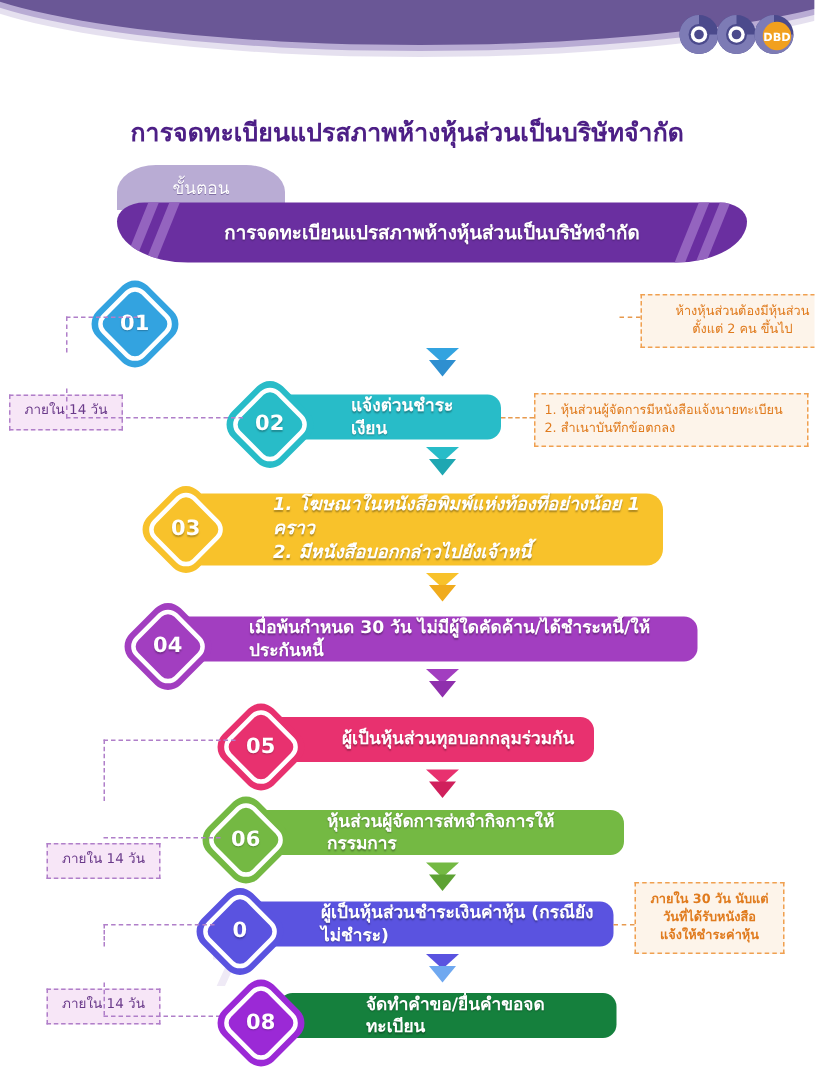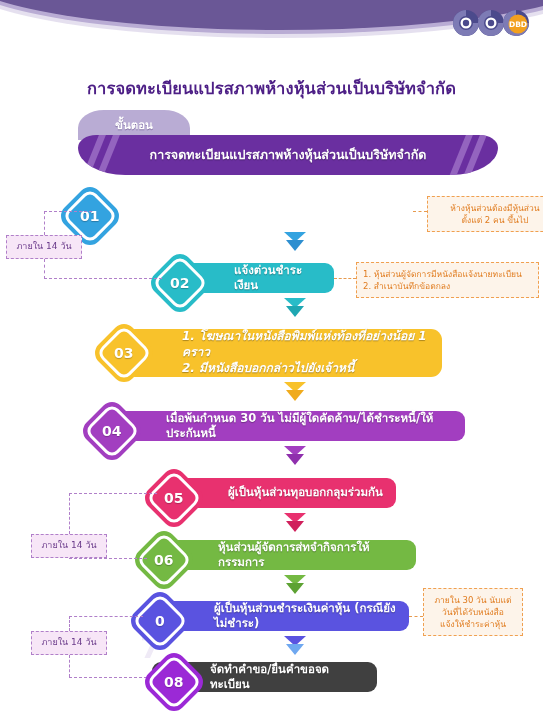--- a/index.html
+++ b/index.html
@@ -46,21 +46,21 @@
     font-size:16.5px; font-weight:bold; letter-spacing:.1px;
   }
 
   
   .step-tab {
     position:absolute; left:78px; top:110px;
     width:112px; height:30px;
     background:#b9acd4;
     border-top-left-radius:26px 18px;
     border-top-right-radius:26px 18px;
-    color:#ffffff; font-size:11.5px; font-weight:bold;
+    color:#ffffff; font-size:11.5px; font-weight:normal;
     text-align:center; line-height:30px;
     text-shadow:0 1px 0 rgba(80,60,120,.55);
   }
 
   
   .banner {
     position:absolute; left:78px; top:135px;
     width:420px; height:40px;
     background:#6a2fa0;
     border-top-left-radius:20px 14px;
@@ -127,20 +127,21 @@
   }
   .note.left-al { text-align:left; }
   .note-pink {
     position:absolute;
     border:1px dashed #b07fc9;
     background:#f7e6f7;
     color:#6a3a8a;
     font-size:9px; line-height:1.3;
     padding:5px 7px; text-align:center;
     white-space:nowrap;
+    margin-top:28px;
   }
 
   
   .conn { position:absolute; background:transparent; }
   .conn.h { border-top:1px dashed #e79a4e; }
   .conn-p.h { border-top:1px dashed #b07fc9; }
   .conn-p.v { border-left:1px dashed #b07fc9; }
   .conn-p { position:absolute; }
 
   
@@ -305,39 +306,39 @@
 
   <div class="ghost7" style="left:140px; top:633px;">7</div>
   <div class="bar" style="left:156px; top:601px; width:253px; background:#5a53e0;">
     <div class="bar-label">ผู้เป็นหุ้นส่วนชำระเงินค่าหุ้น (กรณียังไม่ชำระ)</div>
   </div>
   <div class="dia-outer" style="left:136px; top:597px; background:#5a53e0; border-radius:12px;"></div>
   <div class="dia" style="left:140px; top:601px; background:#5a53e0;">
     <span class="num">0</span>
   </div>
 
-  <div class="note" style="left:423px; top:588px; width:100px;">ภายใน 30 วัน นับแต่
+  <div class="note" style="left:423px; top:588px; width:100px;font-weight:bold;">ภายใน 30 วัน นับแต่
 วันที่ได้รับหนังสือ
 แจ้งให้ชำระค่าหุ้น</div>
   <div class="conn h" style="left:409px; top:616px; width:14px;"></div>
 
   <div class="arrow" style="left:282px; top:634px;">
     <svg width="26" height="24" viewBox="0 0 26 24">
       <polygon points="2,2 24,2 13,12" fill="#5a53e0"></polygon>
       <polygon points="4,10 22,10 13,21" fill="#6fa8f0"></polygon>
     </svg>
   </div>
 
   <div class="note-pink" style="left:31px; top:631px; width:76px;">ภายใน 14 วัน</div>
   <div class="conn-p v" style="left:69px; top:616px; height:15px;"></div>
   <div class="conn-p h" style="left:69px; top:616px; width:74px;"></div>
   <div class="conn-p v" style="left:69px; top:655px; height:22px;"></div>
   <div class="conn-p h" style="left:69px; top:677px; width:78px;"></div>
 
-  <div class="bar" style="left:152px; top:662px; width:225px; background:#404040;justify-content:flex-end;">
+  <div class="bar" style="left:186px; top:662px; width:225px; background:#15803d;justify-content:flex-end;">
     <div class="bar-label">จัดทำคำขอ/ยื่นคำขอจดทะเบียน</div>
   </div>
   <div class="dia-outer" style="left:150px; top:658px; background:#9b29d6; border-radius:12px;"></div>
   <div class="dia" style="left:154px; top:662px; background:#9b29d6;">
     <span class="num">08</span>
   </div>
 
 </div>
 
 </body></html>

